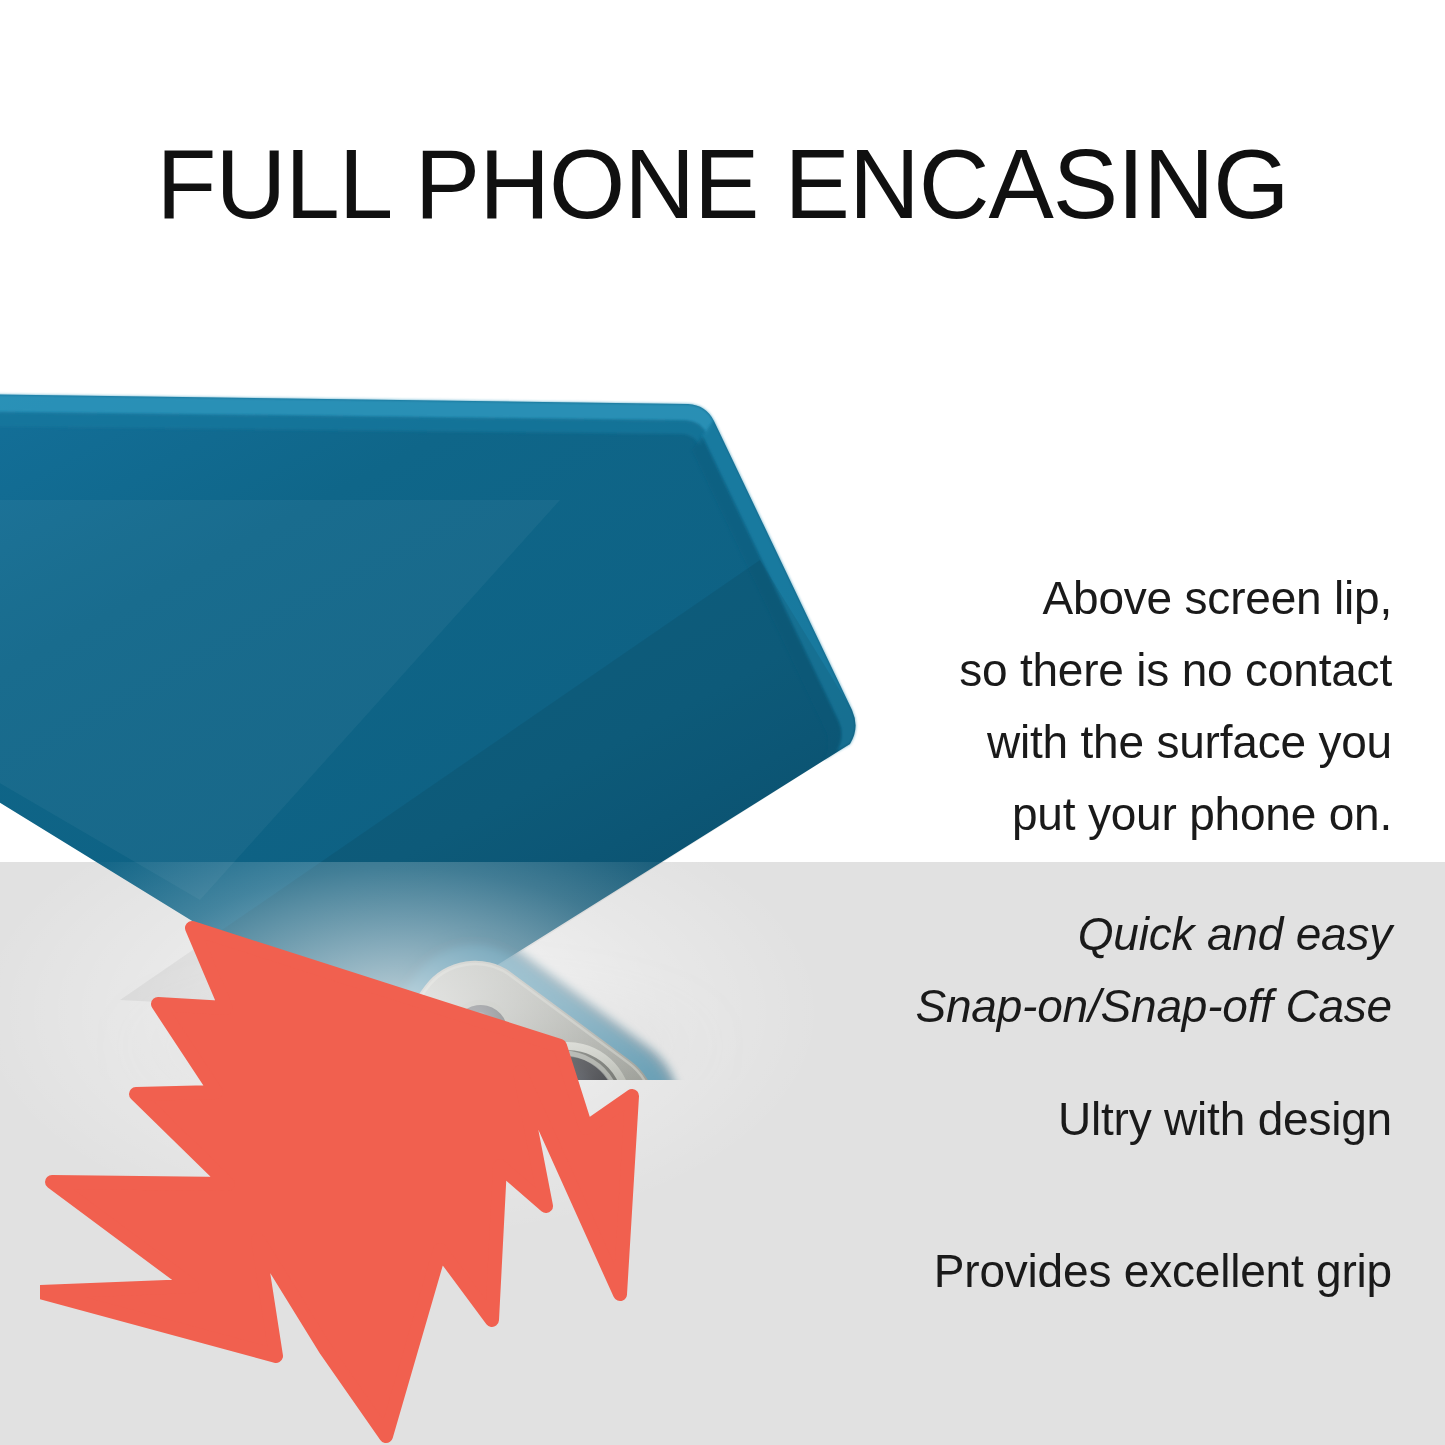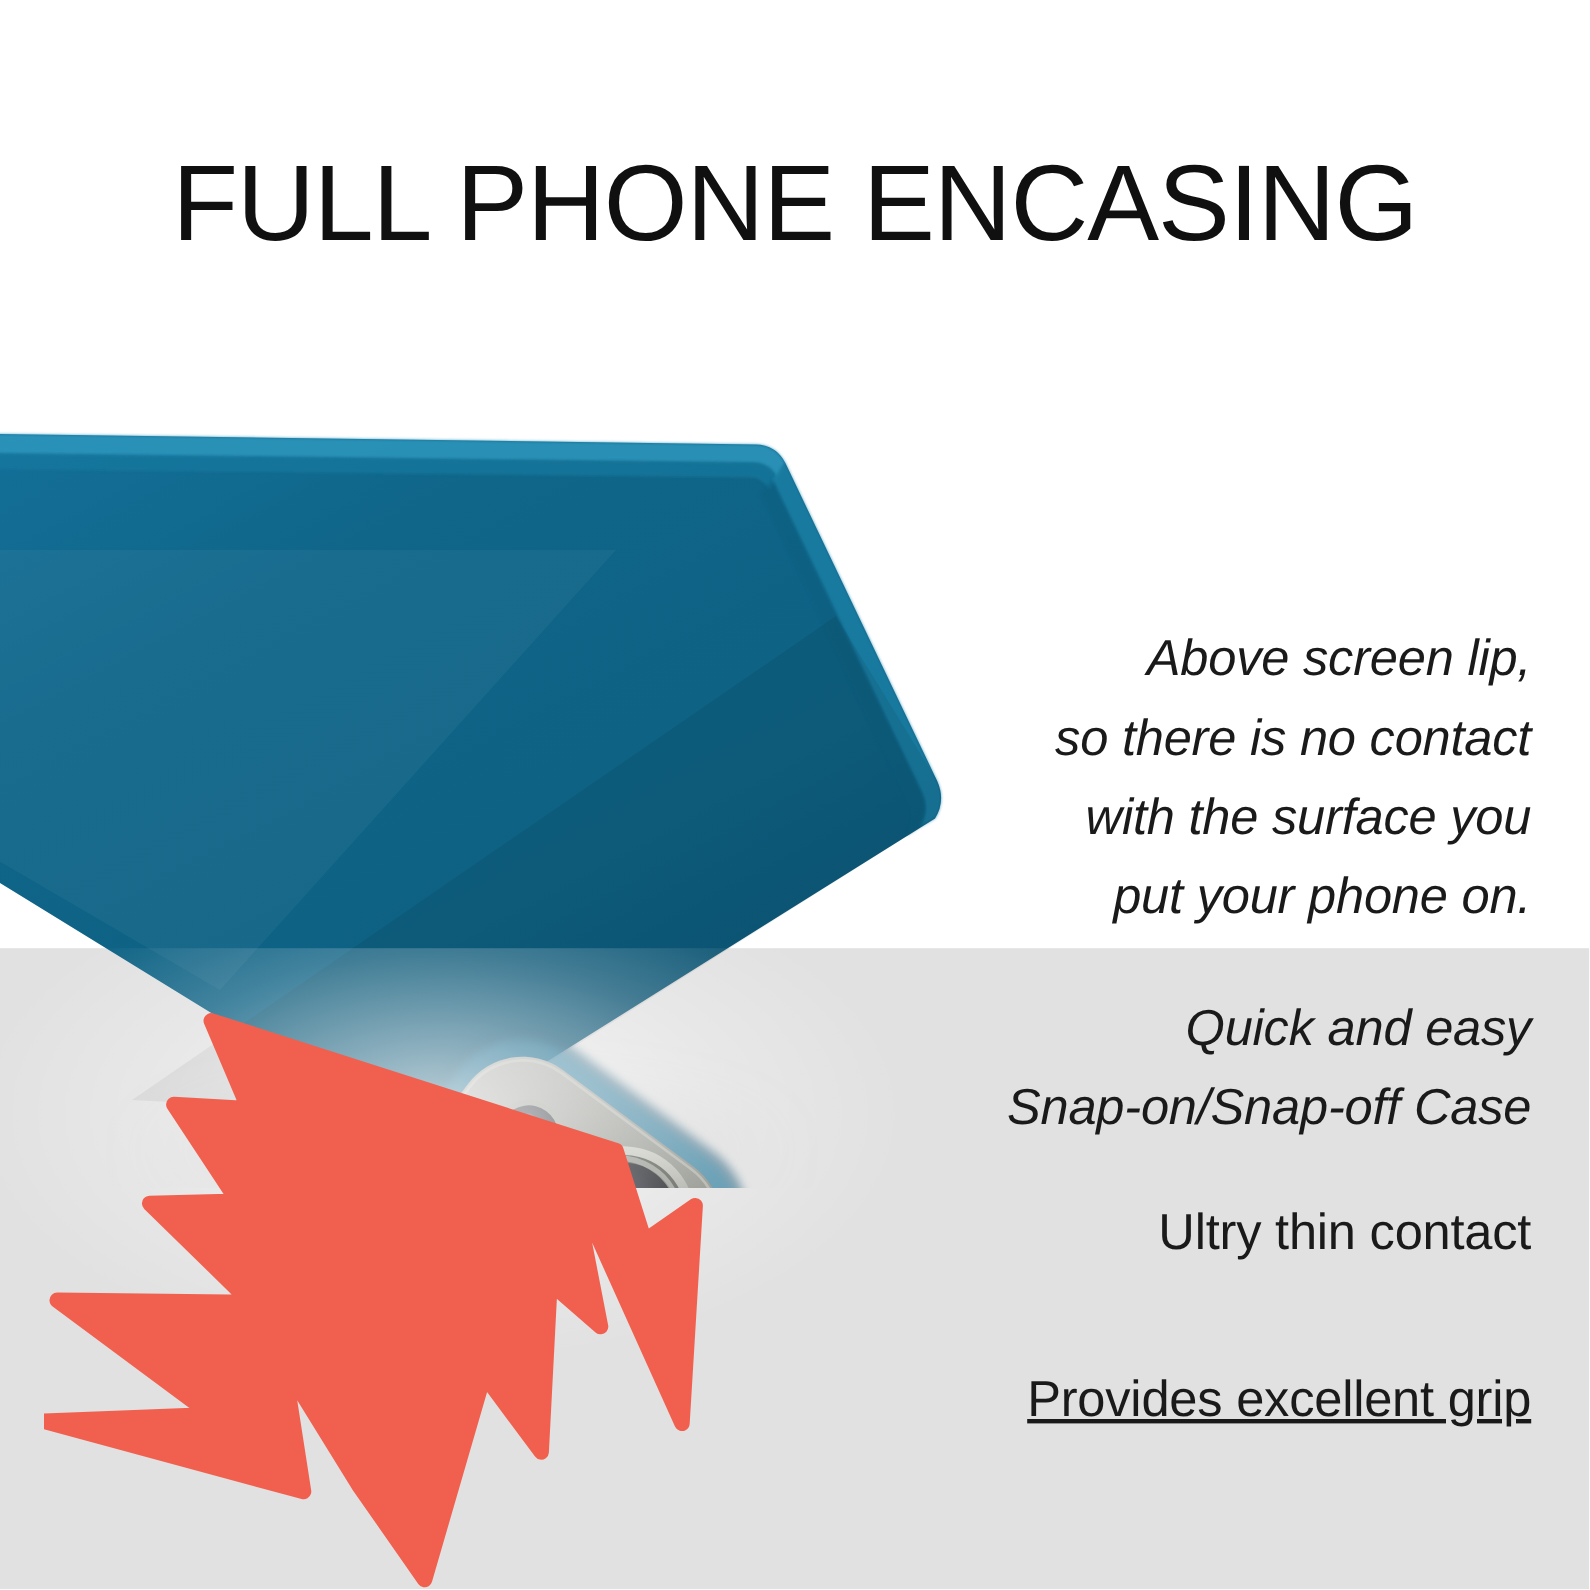--- a/index.html
+++ b/index.html
@@ -90,41 +90,39 @@
     text-align: right;
     color: #1a1a1a;
     font-weight: 400;
     white-space: pre-line;
   }
   .copy-lip {
     top: 562px;
     font-size: 46px;
     line-height: 72px;
     letter-spacing: -0.2px;
-    font-style: italic;
   }
   .copy-snap {
     top: 898px;
     font-size: 46px;
     line-height: 72px;
     letter-spacing: -0.2px;
     font-style: italic;
   }
   .copy-thin {
     top: 1083px;
     font-size: 46px;
     line-height: 72px;
     letter-spacing: -0.2px;
   }
   .copy-grip {
     top: 1235px;
     font-size: 46px;
     line-height: 72px;
     letter-spacing: -0.2px;
-    text-decoration: underline;
   }
 </style>
 </head>
 <body>
 
 <div id="canvas">
 
   <div class="band-white"></div>
   <div class="band-gray"></div>
 
@@ -319,20 +317,20 @@
   </svg>
 
   <div class="copy copy-lip">Above screen lip,
 so there is no contact
 with the surface you
 put your phone on.</div>
 
   <div class="copy copy-snap">Quick and easy
 Snap-on/Snap-off Case</div>
 
-  <div class="copy copy-thin">Ultry thin contact</div>
+  <div class="copy copy-thin">Ultry with design</div>
 
   <div class="copy copy-grip">Provides excellent grip</div>
 
   <div class="headline headline-1">FULL PHONE ENCASING</div>
 
 
 </div>
 
 </body></html>

